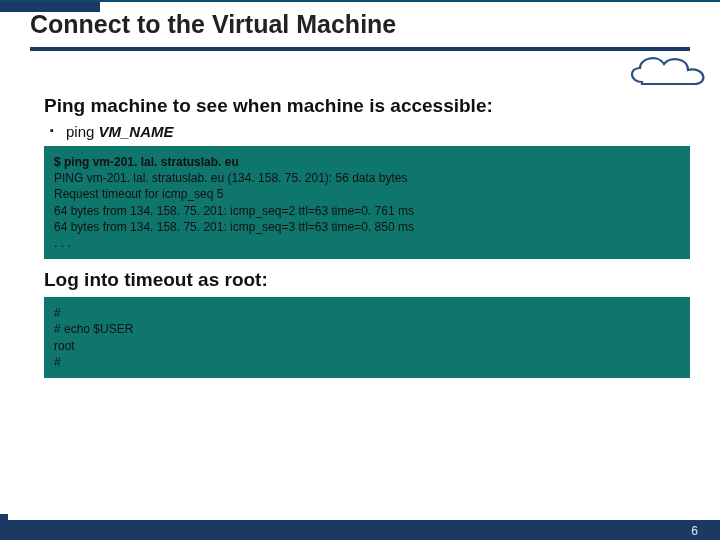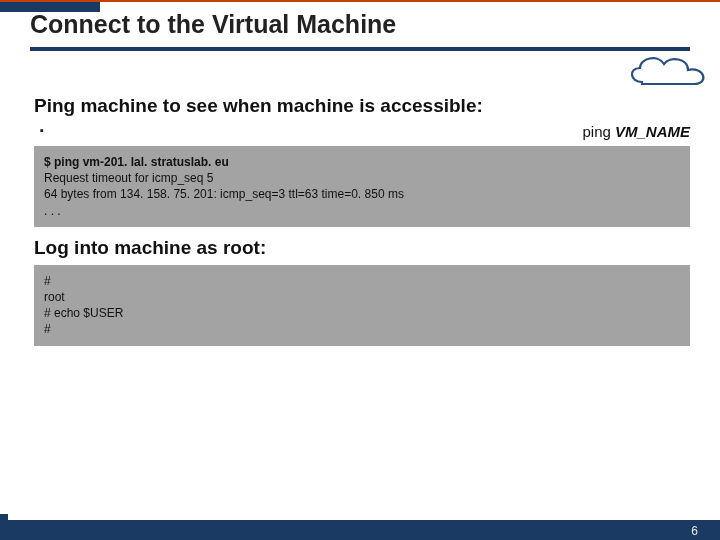--- a/index.html
+++ b/index.html
@@ -1,55 +1,54 @@
 <!DOCTYPE html>
 <html><head>
 <meta charset="utf-8">
 <style>
   * { box-sizing: border-box; margin: 0; padding: 0; }
   html, body { width: 720px; height: 540px; font-family: Arial, Helvetica, sans-serif; background: #fff; }
   .slide {
     width: 720px; height: 540px; position: relative; overflow: hidden;
-    border-top: 2px solid #c2410c;
+    border-top: 2px solid #0c4a6e;
   }
   .topbar {
     position: absolute; top: 0; left: 0; width: 100px; height: 10px;
     background: #1b3a63;
   }
   .title-wrap {
     padding: 8px 30px 0 30px;
   }
   .slide-title {
     font-size: 25px; font-weight: bold; color: #222;
   }
   .title-rule {
     margin: 8px 30px 0 30px; height: 4px; background: #1b3a63;
   }
   .cloud {
     position: absolute; right: 6px; top: 48px;
   }
   .body {
-    padding: 20px 30px 0 34px;
+    padding: 20px 30px 0 44px;
   }
   .section-head {
     font-size: 19px; font-weight: bold; color: #111; margin-top: 10px; margin-bottom: 6px;
   }
   .section-head.first { margin-top: 24px; }
   .bullet-row {
     padding-left: 22px; font-size: 15px; color: #111; margin-bottom: 6px;
     position: relative;
-    text-align: right;
   }
   .bullet-row::before {
     content: "\25AA"; position: absolute; left: 6px; top: 1px; font-size: 11px; color: #111;
   }
   .bullet-row .cmd { font-weight: normal; }
   .bullet-row .ital { font-style: italic; font-weight: bold; }
   .code-block {
-    background: #a3a3a3; margin: 6px 0 6px 0; padding: 8px 10px 8px 10px;
+    background: #0f766e; margin: 6px 0 6px 0; padding: 8px 10px 8px 10px;
     font-family: Arial, Helvetica, sans-serif;
     font-size: 12px; line-height: 1.35; color: #111;
   }
   .code-block .cmdline { font-weight: bold; }
   .footer-bar {
     position: absolute; bottom: 0; left: 0; right: 0; height: 20px;
     background: #1b3a63;
   }
   .page-num {
     position: absolute; bottom: 2px; right: 22px; font-size: 12px; color: #e6e6e6;
@@ -75,31 +74,33 @@
 
   <div class="body">
 
     <div class="section-head first">Ping machine to see when machine is accessible:</div>
     <div class="bullet-row">
       <span class="cmd">ping </span><span class="ital">VM_NAME</span>
     </div>
 
     <div class="code-block">
       <div class="cmdline">$ ping vm-201. lal. stratuslab. eu</div>
+      <div>PING vm-201. lal. stratuslab. eu (134. 158. 75. 201): 56 data bytes</div>
       <div>Request timeout for icmp_seq 5</div>
+      <div>64 bytes from 134. 158. 75. 201: icmp_seq=2 ttl=63 time=0. 761 ms</div>
       <div>64 bytes from 134. 158. 75. 201: icmp_seq=3 ttl=63 time=0. 850 ms</div>
       <div>. . .</div>
     </div>
 
-    <div class="section-head">Log into machine as root:</div>
+    <div class="section-head">Log into timeout as root:</div>
 
     <div class="code-block">
       <div># </div>
+      <div># echo $USER</div>
       <div>root</div>
-      <div># echo $USER</div>
       <div># </div>
     </div>
 
 
   </div>
 
   <div class="small-strip"></div>
   <div class="footer-bar"></div>
   <div class="page-num">6</div>
 </div>

